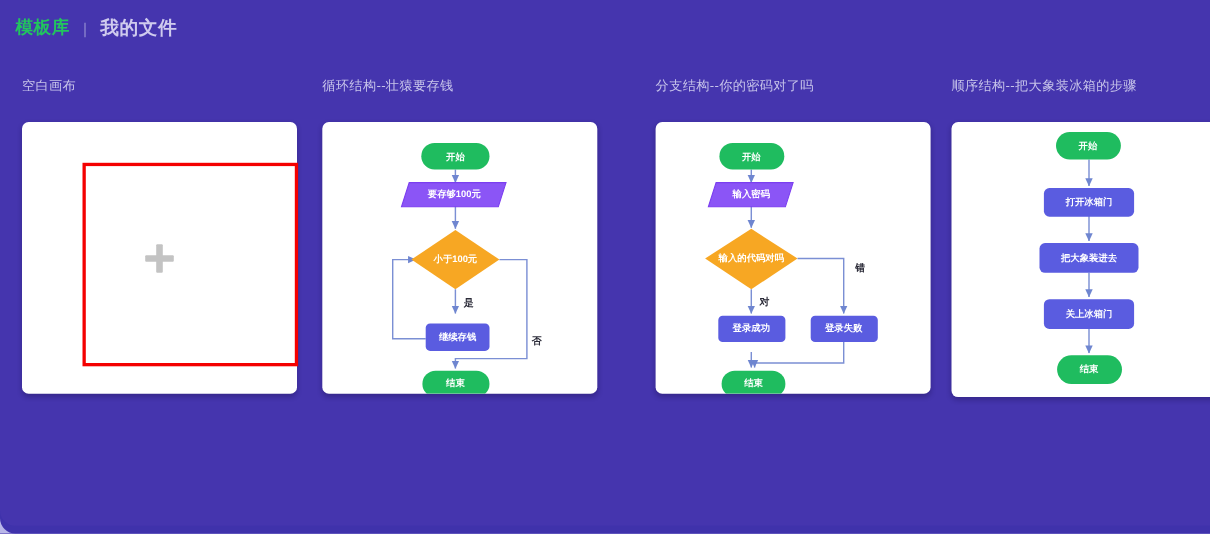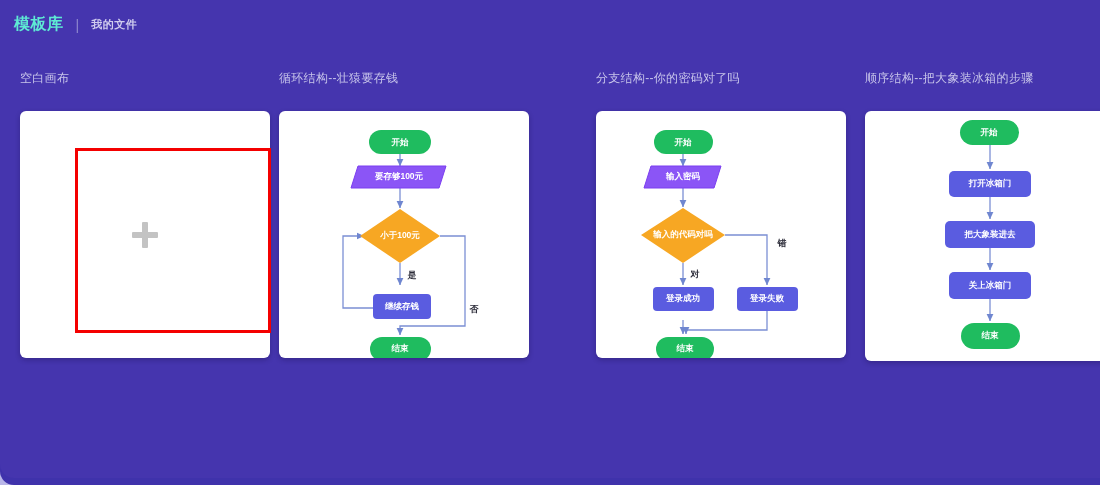--- a/index.html
+++ b/index.html
@@ -23,26 +23,26 @@
     background: #4535ae;
     border-radius: 0 0 0 14px;
   }
 
   
   .header {
     position: absolute; left: 14px; top: 14px;
     display: flex; align-items: center; gap: 12px;
   }
   .header-title {
-    color: #5eead4; font-size: 16px; font-weight: bold;
+    color: #22c55e; font-size: 16px; font-weight: bold;
     letter-spacing: .5px;
   }
   .header-divider { color: #8f88cf; font-size: 14px; }
   .header-link {
-    color: #cfcbee; font-size: 11px; font-weight: bold;
+    color: #cfcbee; font-size: 17px; font-weight: bold;
     letter-spacing: .5px; cursor: pointer;
   }
 
   
   .templates { position: absolute; left: 0; top: 70px; width: 1100px; }
   .tpl {
     position: absolute; top: 0;
   }
   .tpl-label {
     color: #c7c4ea; font-size: 12px; line-height: 16px;
@@ -50,21 +50,21 @@
   }
   .tpl-card {
     position: absolute; top: 41px; left: 0;
     background: #ffffff; border-radius: 6px;
     box-shadow: 0 2px 5px rgba(20,10,60,.30);
     overflow: hidden;
   }
 
   .c0 { left: 20px; width: 250px; }
   .c0 .tpl-card { width: 250px; height: 247px; }
-  .c1 { left: 279px; width: 250px; }
+  .c1 { left: 293px; width: 250px; }
   .c1 .tpl-card { width: 250px; height: 247px; }
   .c2 { left: 596px; width: 250px; }
   .c2 .tpl-card { width: 250px; height: 247px; }
   .c3 { left: 865px; width: 250px; }
   .c3 .tpl-card { width: 250px; height: 250px; }
 
   
   .plus-icon {
     position: absolute; left: 50%; top: 50%;
     transform: translate(-50%, -50%);

